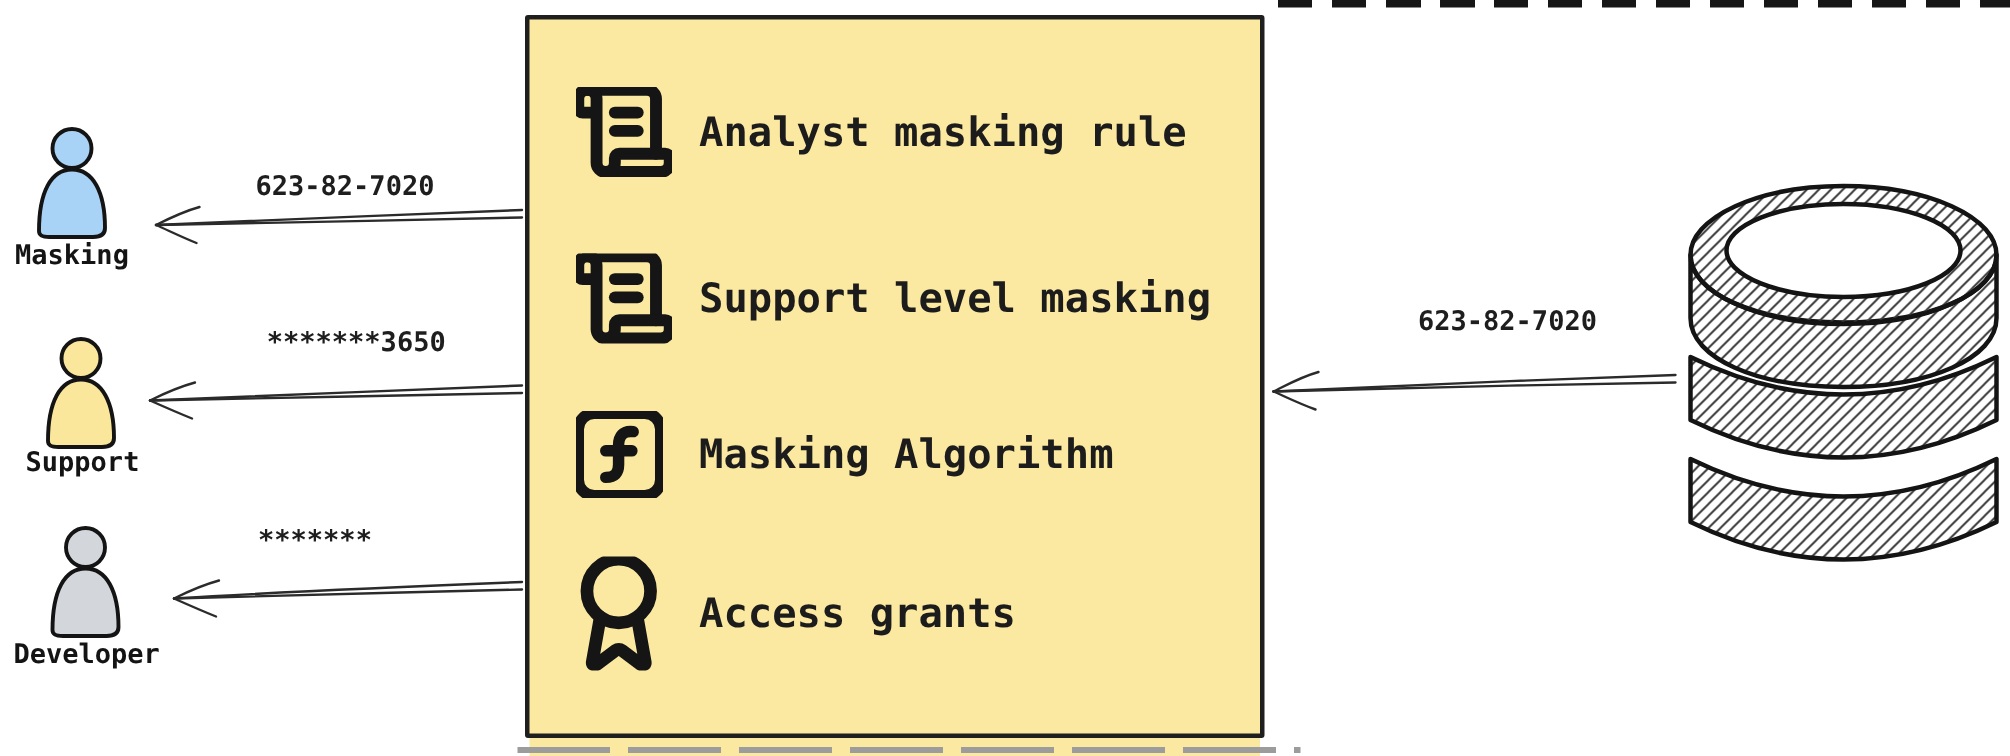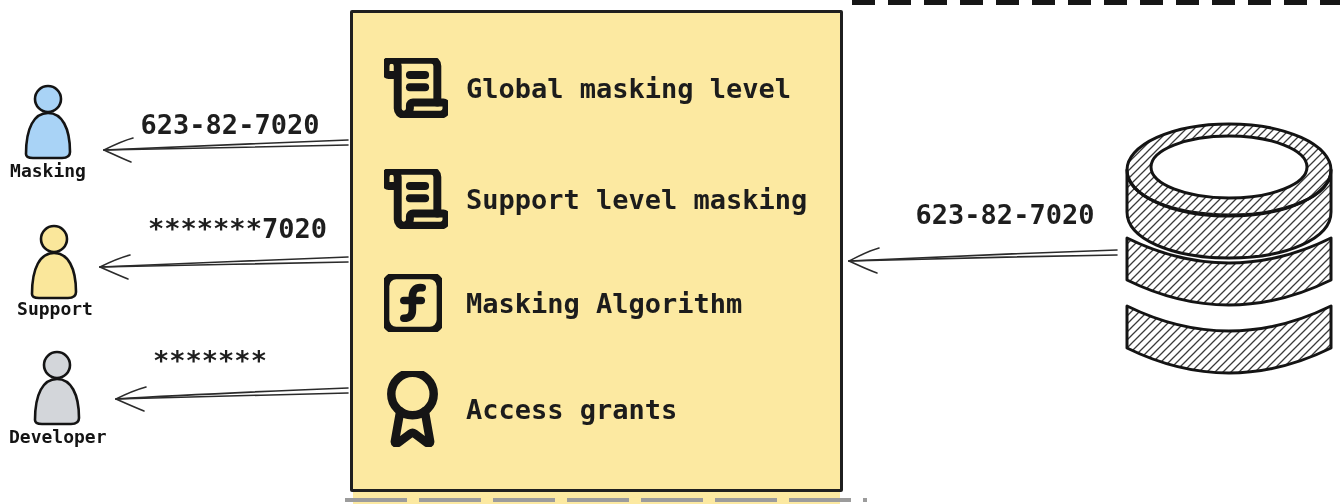--- a/index.html
+++ b/index.html
@@ -1,19 +1,19 @@
 <!DOCTYPE html>
 <html><head>
 <meta charset="utf-8">
 <style>
   html,body{margin:0;padding:0;}
   .stage{position:relative;width:1340px;height:504px;background:#ffffff;overflow:hidden;
          font-family:"DejaVu Sans Mono","Liberation Mono",monospace;}
   .abs{position:absolute;}
-  .flow-label{position:absolute;font-weight:bold;font-size:27px;color:#1e1e1e;
+  .flow-label{position:absolute;font-weight:bold;font-size:18px;color:#1e1e1e;
               text-align:center;white-space:nowrap;line-height:34px;}
   .persona-name{position:absolute;font-weight:bold;font-size:18px;color:#141414;
                 text-align:center;width:96px;}
   .masking-box{position:absolute;left:350px;top:10px;width:493px;height:482px;
                box-sizing:border-box;border:3px solid #1f1f1f;border-radius:2px;}
   .box-row{position:absolute;display:flex;align-items:center;left:31px;height:76px;}
   .icon-cell{width:64px;display:flex;align-items:center;justify-content:flex-start;flex:none;}
   .box-label{font-weight:bold;font-size:27px;color:#1c1c1c;white-space:nowrap;margin-left:18px;}
   .top-dash{position:absolute;left:852px;top:0;width:488px;height:5px;
             background:repeating-linear-gradient(90deg,#161616 0 23px,transparent 23px 36px);}
@@ -63,42 +63,42 @@
     <circle cx="28" cy="15" r="13" stroke="#141414" stroke-width="2.6" style="fill: rgb(169, 211, 246);"></circle>
   </svg>
   <div class="persona-name" style="left:0px;top:160px">Masking</div>
   <div class="flow-label" style="left:130px;top:108px;width:200px">623-82-7020</div>
 
   <svg class="abs" style="left:26px;top:224px" width="56" height="76" viewBox="0 0 56 76">
     <path d="M6 70 C6 44 14 29 28 29 C42 29 50 44 50 68 C50 73 46 74 42 74 H13 C8 74 6 73 6 70 Z" stroke="#141414" stroke-width="2.6" style="fill: rgb(250, 231, 155);"></path>
     <circle cx="28" cy="15" r="13" stroke="#141414" stroke-width="2.6" style="fill: rgb(250, 231, 155);"></circle>
   </svg>
   <div class="persona-name" style="left:7px;top:298px">Support</div>
-  <div class="flow-label" style="left:135px;top:212px;width:205px">*******7020</div>
+  <div class="flow-label" style="left:135px;top:212px;width:205px">*******3650</div>
 
   <svg class="abs" style="left:29px;top:350px" width="56" height="76" viewBox="0 0 56 76">
     <path d="M6 70 C6 44 14 29 28 29 C42 29 50 44 50 68 C50 73 46 74 42 74 H13 C8 74 6 73 6 70 Z" stroke="#141414" stroke-width="2.6" style="fill: rgb(211, 214, 218);"></path>
     <circle cx="28" cy="15" r="13" stroke="#141414" stroke-width="2.6" style="fill: rgb(211, 214, 218);"></circle>
   </svg>
   <div class="persona-name" style="left:9px;top:426px">Developer</div>
   <div class="flow-label" style="left:125px;top:344px;width:170px">*******</div>
 
   <div class="box-bleed" style="background-color: rgb(252, 233, 161);"></div>
   <div class="masking-box" style="background-color: rgb(252, 233, 161); border-color: rgb(31, 31, 31);">
 
     <div class="box-row" style="top:37px">
       <span class="icon-cell">
         <svg width="64" height="60" viewBox="1.5 2.5 21 19.5" fill="none" stroke="#151515" stroke-width="2.6" stroke-linecap="round" stroke-linejoin="round">
           <path d="M15 12h-5"></path>
             <path d="M15 8h-5"></path>
             <path d="M19 17V5a2 2 0 0 0-2-2H4"></path>
           <path d="M8 21h12a2 2 0 0 0 2-2v-1a1 1 0 0 0-1-1H11a1 1 0 0 0-1 1v1a2 2 0 1 1-4 0V5a2 2 0 1 0-4 0v2a1 1 0 0 0 1 1h3"></path>
         </svg>
       </span>
-      <span class="box-label">Global masking level</span>
+      <span class="box-label">Analyst masking rule</span>
     </div>
 
     <div class="box-row" style="top:148px">
       <span class="icon-cell">
         <svg width="64" height="60" viewBox="1.5 2.5 21 19.5" fill="none" stroke="#151515" stroke-width="2.6" stroke-linecap="round" stroke-linejoin="round">
           <path d="M15 12h-5"></path>
             <path d="M15 8h-5"></path>
             <path d="M19 17V5a2 2 0 0 0-2-2H4"></path>
           <path d="M8 21h12a2 2 0 0 0 2-2v-1a1 1 0 0 0-1-1H11a1 1 0 0 0-1 1v1a2 2 0 1 1-4 0V5a2 2 0 1 0-4 0v2a1 1 0 0 0 1 1h3"></path>
         </svg>

